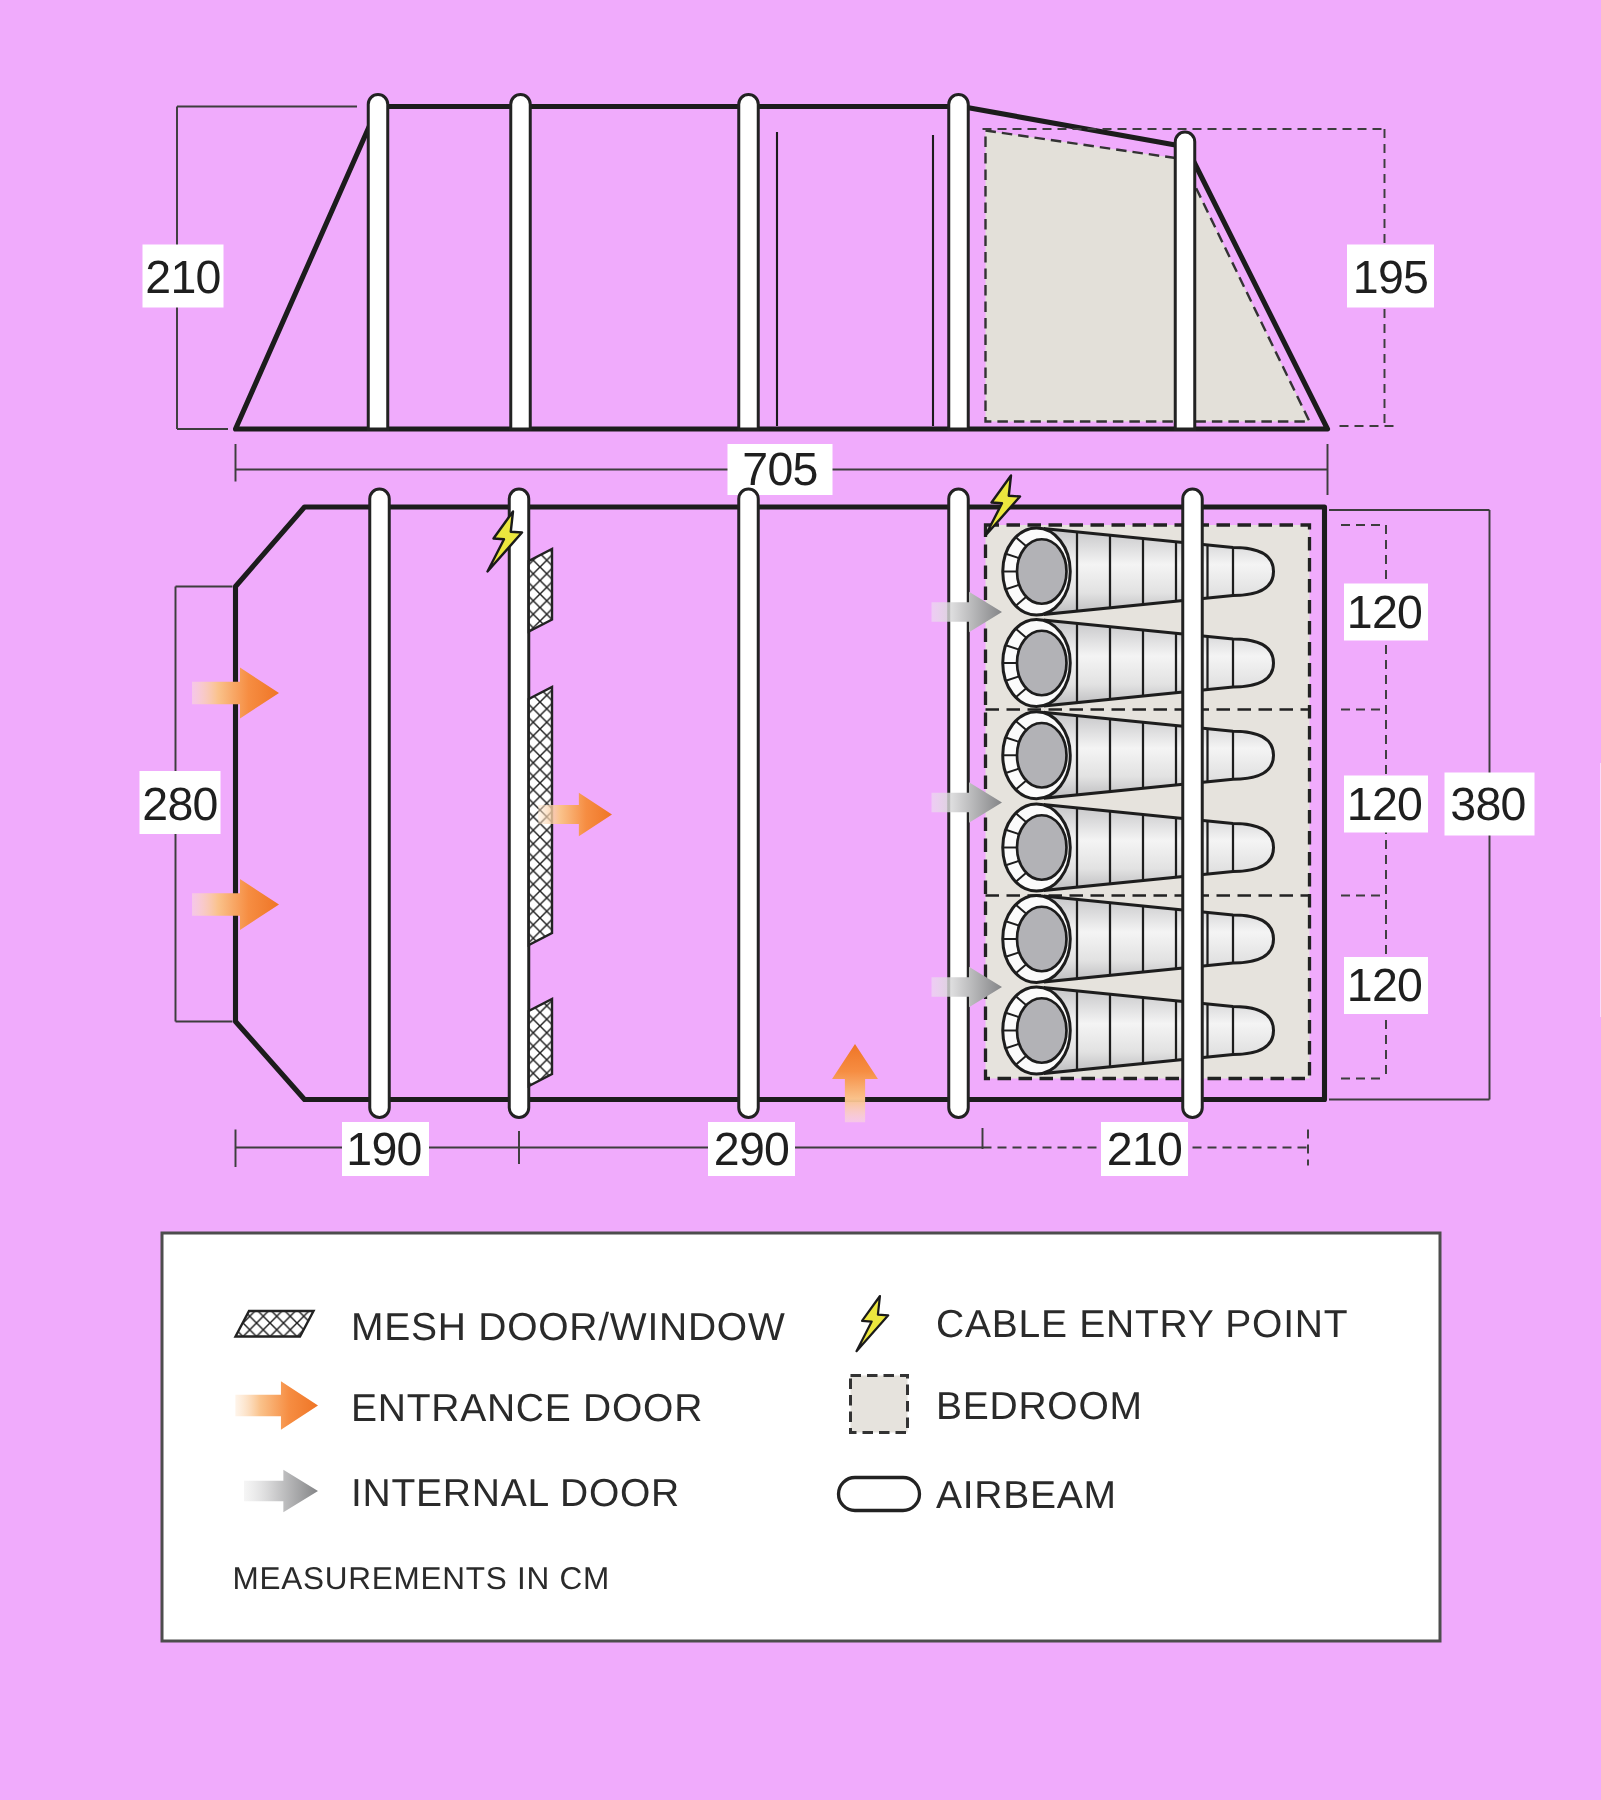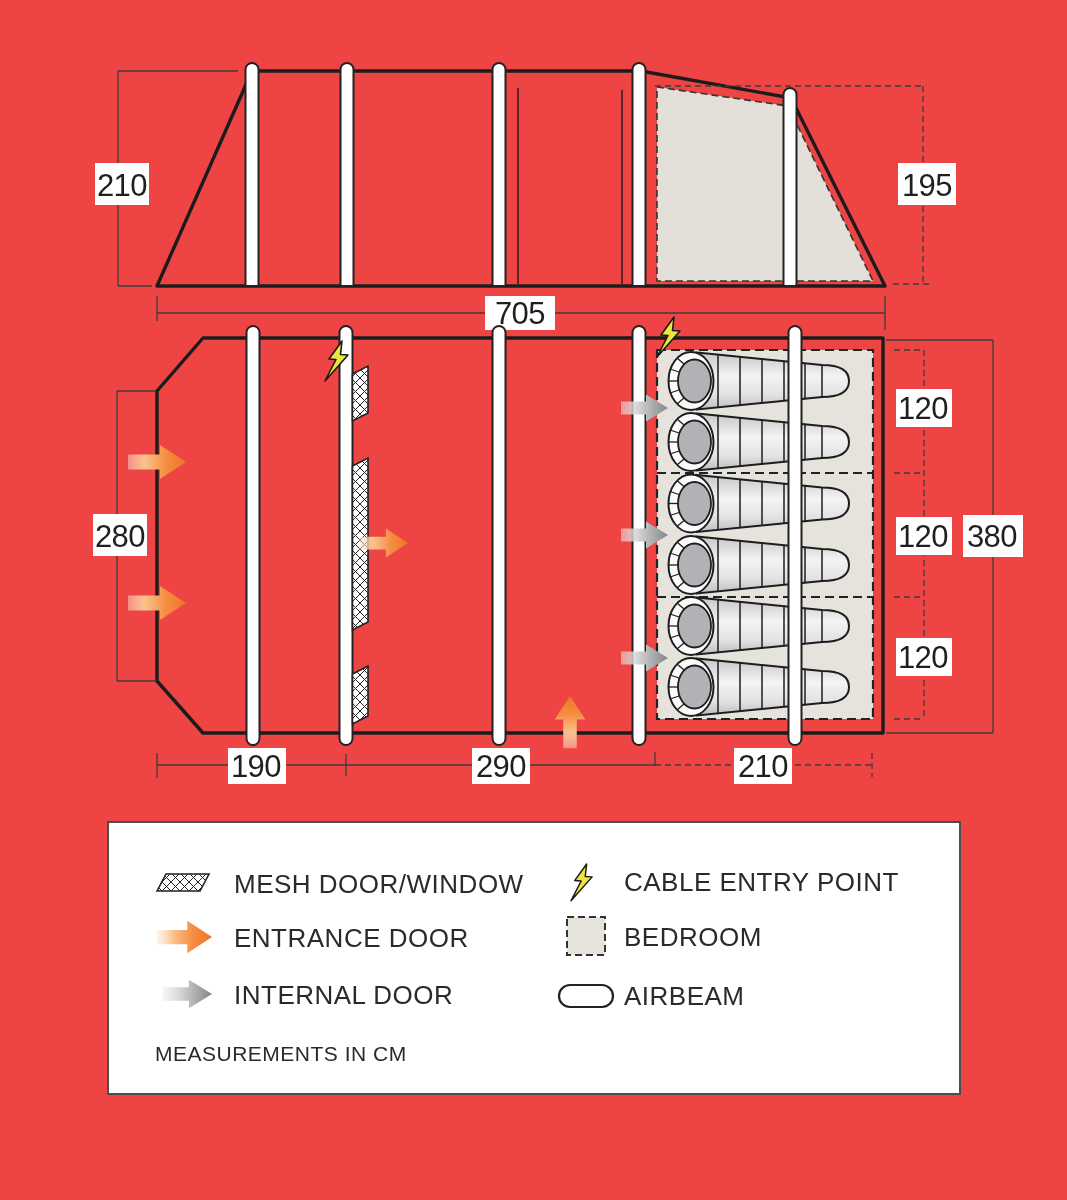--- a/index.html
+++ b/index.html
@@ -1,16 +1,16 @@
 <!DOCTYPE html>
 <html><head>
 <meta charset="utf-8">
 <style>
   html,body{margin:0;padding:0;background:#ffffff;}
-  .stage{width:1067px;height:1200px;position:relative;background:#ef4444;}
+  .stage{width:1067px;height:1200px;position:relative;background:#f0abfc;}
   svg{display:block;}
   text{font-family:"Liberation Sans","DejaVu Sans",sans-serif;}
   .dim{font-size:31px;fill:#1f1f1f;letter-spacing:-0.5px;}
   .leg{font-size:26px;fill:#2a2a2a;letter-spacing:0.5px;}
   .note{font-size:21px;fill:#2a2a2a;letter-spacing:0.5px;}
   .thick{stroke:#1c1c1c;stroke-width:3.4;fill:none;stroke-linejoin:round;}
   .tube{fill:#ffffff;stroke:#222;stroke-width:2;}
   .dimline{stroke:#3d3d3d;stroke-width:1.3;fill:none;}
   .dimdash{stroke:#3d3d3d;stroke-width:1.3;fill:none;stroke-dasharray:6 4;}
   .bagline{stroke:#1d1d1d;stroke-width:1.5;}

